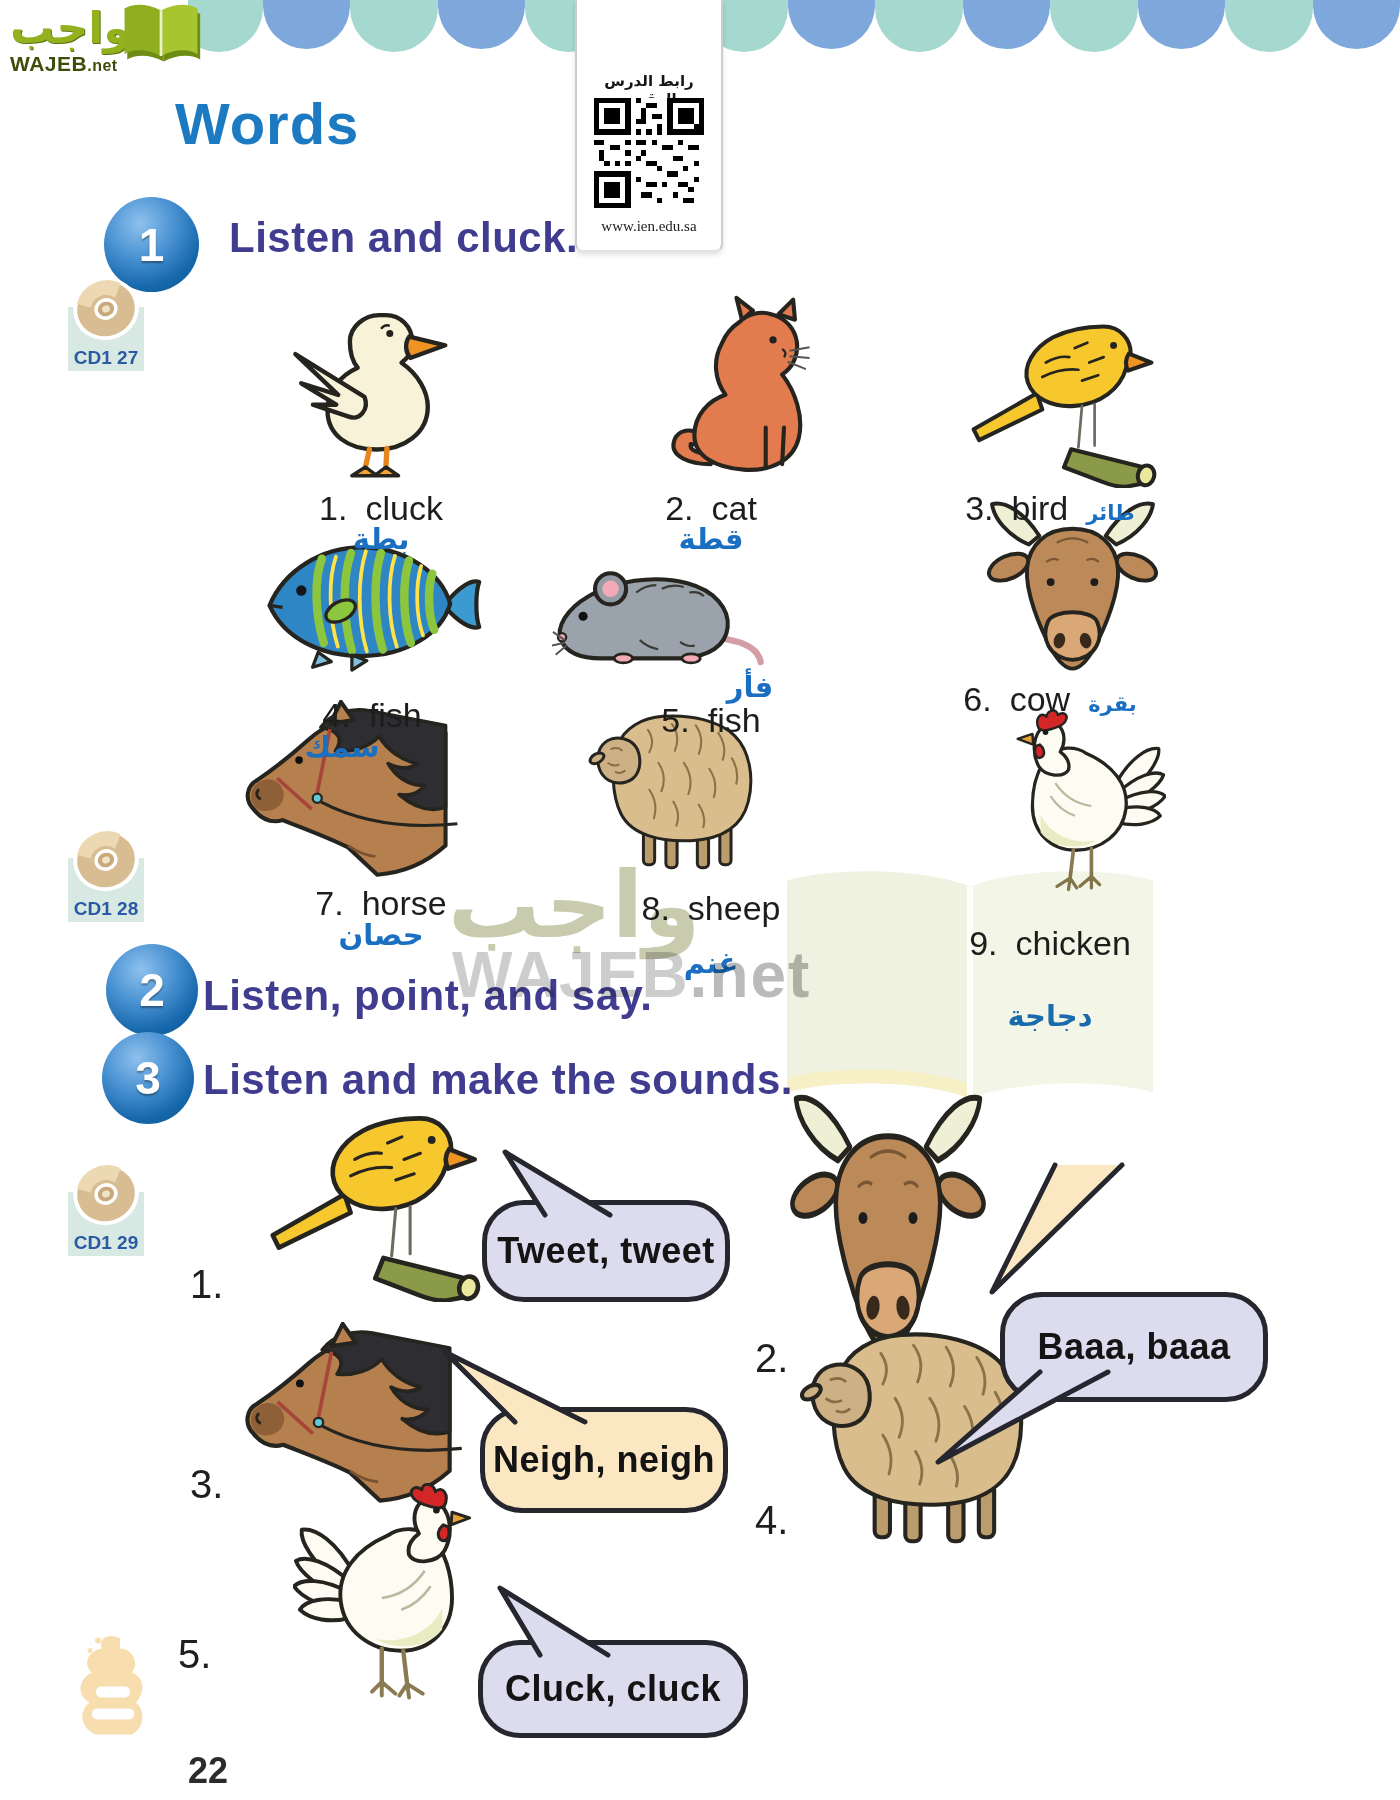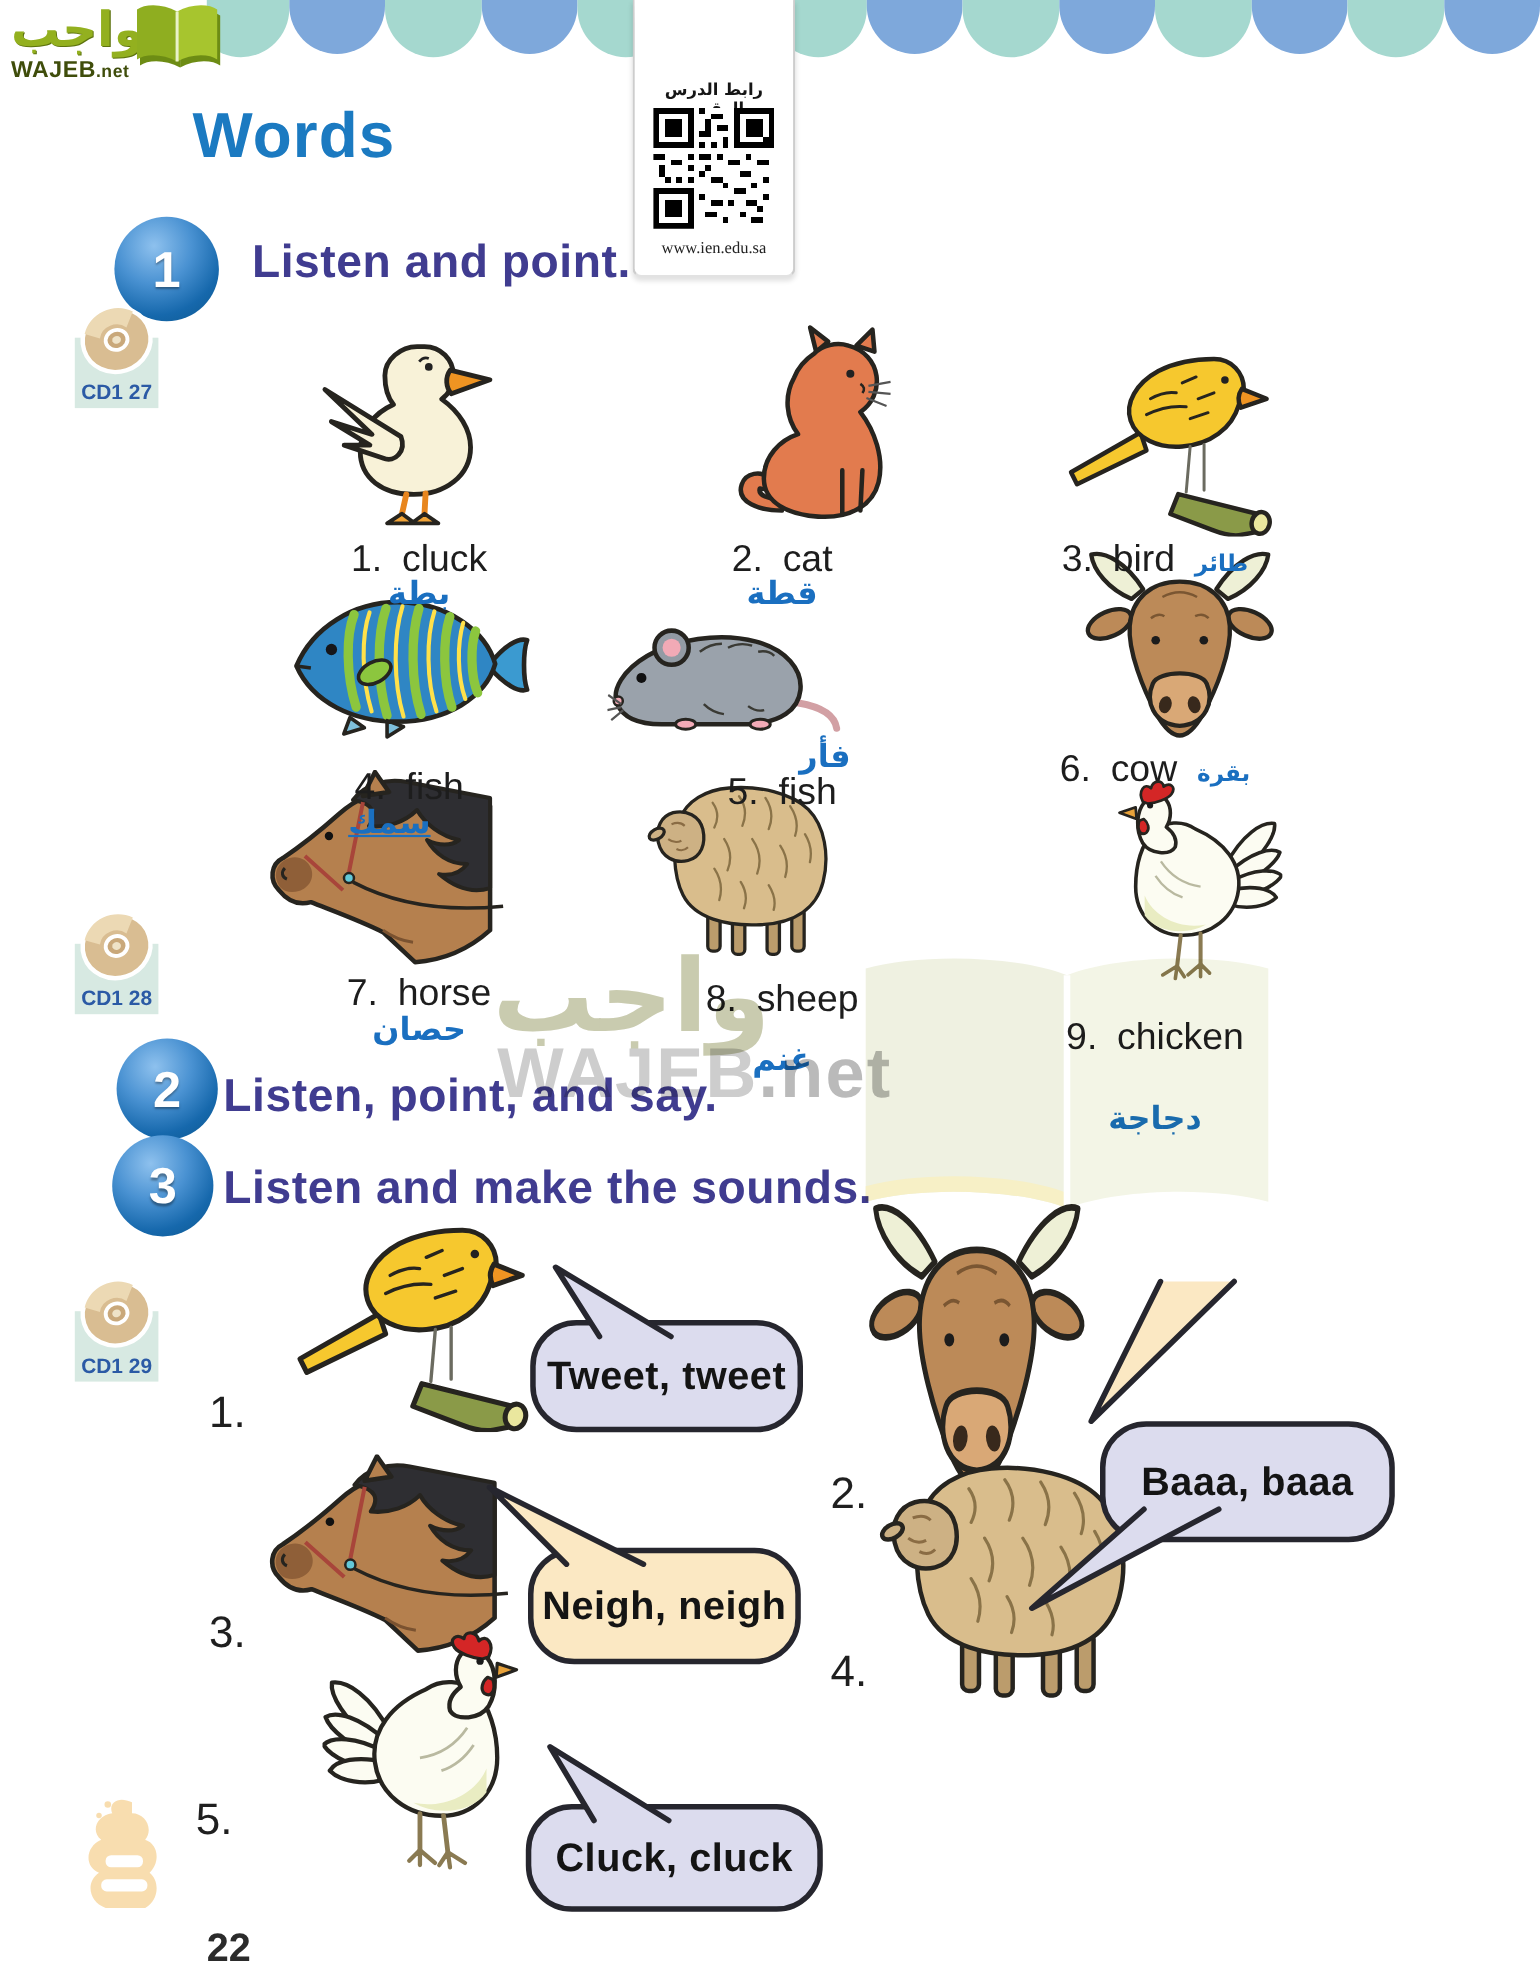--- a/index.html
+++ b/index.html
@@ -289,21 +289,21 @@
           <rect x="8" y="11" width="1" height="1"></rect>
           <rect x="19" y="5" width="1" height="2"></rect>
       </g>
     </svg>
     <div class="qr-url">www.ien.edu.sa</div>
   </div>
 
   <div class="abs title">Words</div>
 
   <div class="abs exnum" style="left:104px;top:197px;">1</div>
-  <div class="abs extext" style="left:229px;top:214px;">Listen and point.</div>
+  <div class="abs extext" style="left:229px;top:214px;">Listen and cluck.</div>
   <div class="abs cd" style="left:62px;top:277px;">
     <div class="cd-sq"></div>
     <svg class="cd-disc" width="72" height="72" viewBox="0 0 72 72">
       <g transform="rotate(-18 36 36)">
         <ellipse cx="36" cy="36" rx="31" ry="29" fill="#d9bd92" stroke="#fff" stroke-width="4"></ellipse>
         <path d="M10,22 A30 28 0 0 1 58,16 L48,28 A15 14 0 0 0 22,30 Z" fill="#ecd9b4"></path>
         <ellipse cx="36" cy="36" rx="10" ry="9" fill="#c9a87a" stroke="#fff" stroke-width="3.5"></ellipse>
         <ellipse cx="36" cy="36" rx="4" ry="3.5" fill="#efe3c8"></ellipse>
       </g>
     </svg>
@@ -350,21 +350,21 @@
   <div class="abs ar" style="left:561px;top:522px;" dir="rtl">قطة</div>
   <div class="abs wlabel" style="left:900px;top:489px;">
       <span>3.</span>
       <span>bird</span>
       <span class="ar ar-in" style="position:static;width:auto" dir="rtl">طائر</span>
     </div>
   <div class="abs wlabel" style="left:222px;top:696px;">
       <span>4.</span>
       <span>fish</span>
     </div>
-  <div class="abs ar" style="left:204px;top:730px;text-decoration:underline;" dir="rtl">سمك</div>
+  <div class="abs ar" style="left:192px;top:730px;" dir="rtl">سمك</div>
   <div class="abs ar" style="left:600px;top:670px;" dir="rtl">فأر</div>
   <div class="abs wlabel" style="left:561px;top:701px;">
       <span>5.</span>
       <span>fish</span>
     </div>
   <div class="abs wlabel" style="left:900px;top:680px;">
       <span>6.</span>
       <span>cow</span>
       <span class="ar ar-in" style="position:static;width:auto" dir="rtl">بقرة</span>
     </div>

